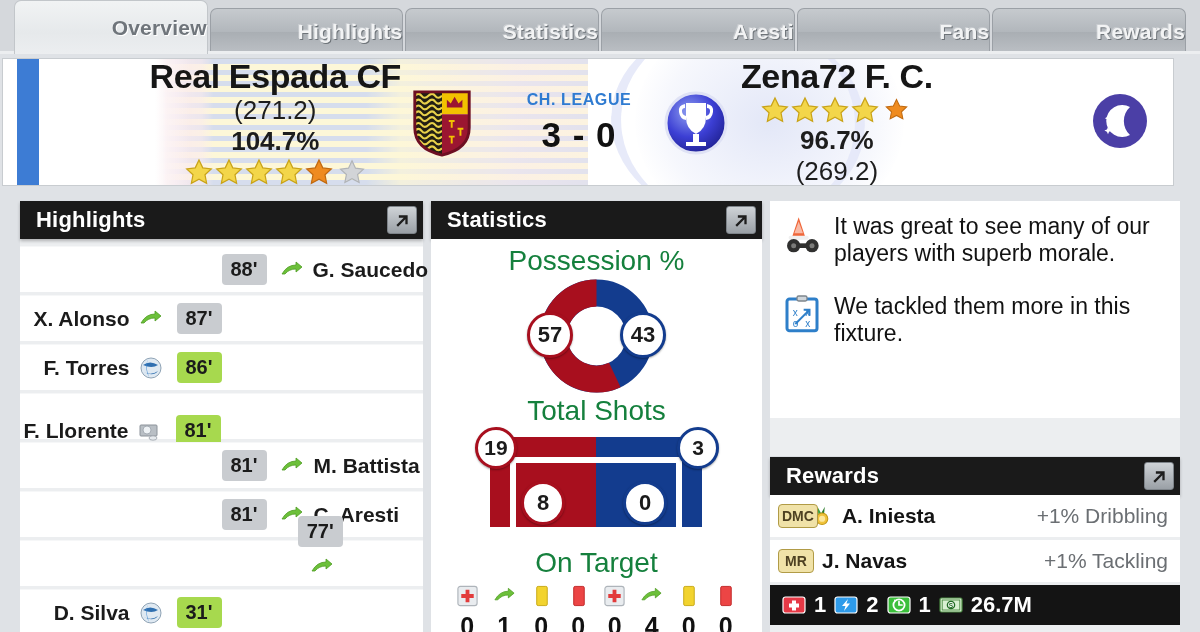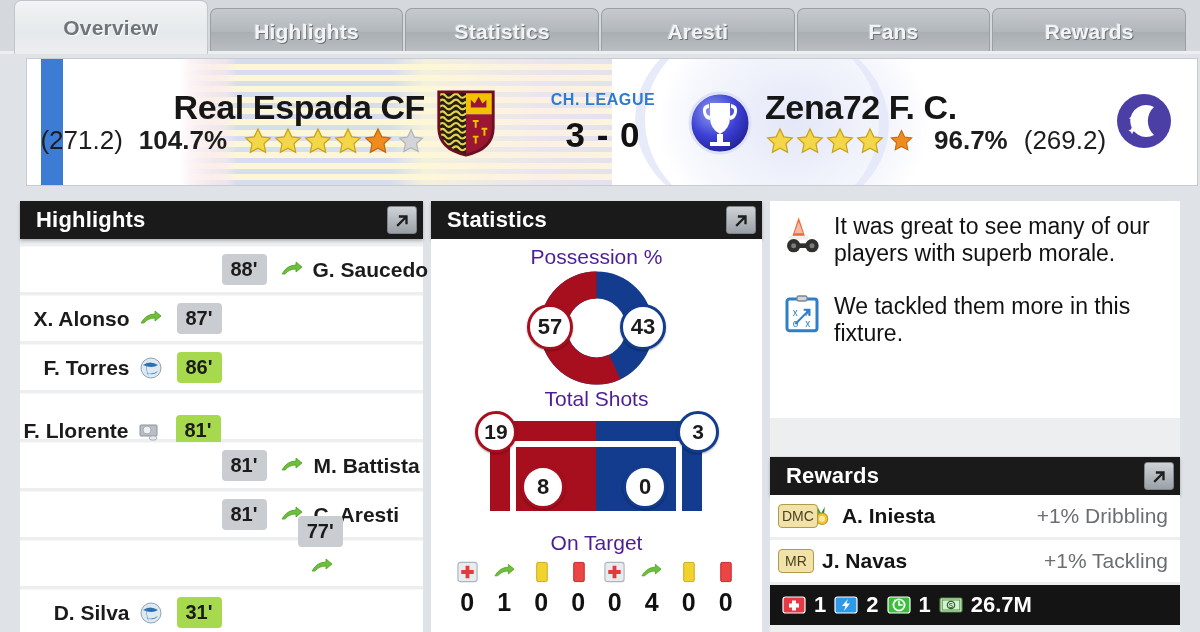--- a/index.html
+++ b/index.html
@@ -23,21 +23,21 @@
   #tabbar::after {
     content: ""; position: absolute; left: 0; right: 0; bottom: 0;
     height: 3px; background: #eceef0;
   }
   .tab {
     position: relative;
     flex: 1 1 0;
     height: 46px;
     margin: 0 1px;
     border-radius: 7px 7px 0 0;
-    display: flex; align-items: center; justify-content: center;
+    display: flex; align-items: center; justify-content: flex-end;
     background: linear-gradient(to bottom, #c6cace 0%, #b2b7bc 50%, #a9aeb3 51%, #bcc0c5 100%);
     border: 1px solid #9ba0a6;
     border-bottom: none;
     color: #f2f3f4;
     font-size: 21px;
     font-weight: bold;
     letter-spacing: .2px;
     text-shadow: 1px 1px 0 #6d7378, -1px -1px 0 rgba(255,255,255,.25);
     cursor: pointer;
     white-space: nowrap;
@@ -49,21 +49,21 @@
     background: linear-gradient(to bottom, #f1f3f4 0%, #e6e9eb 60%, #eceef0 100%);
     border: 1px solid #c2c6ca;
     border-bottom: none;
     color: #6f757b;
     text-shadow: 1px 1px 0 #ffffff;
     z-index: 5;
   }
 
   
   #matchheader {
-    position: absolute; left: 26px; top: 58px;
+    position: absolute; left: 2px; top: 58px;
     width: 1172px; height: 128px;
     background: #ffffff;
     border: 1px solid #c8ccd0;
     overflow: hidden;
   }
   #homebg {
     position: absolute; left: 0; top: 0; width: 50%; height: 100%;
     background:
       linear-gradient(to right, rgba(255,255,255,1) 0%, rgba(255,255,255,1) 26%,
                                 rgba(250,232,236,.95) 28%, rgba(250,232,236,.6) 34%,
@@ -95,21 +95,21 @@
   #homestripe {
     position: absolute; left: 14px; top: 0; width: 22px; height: 100%;
     background: #3d7cd4; z-index: 3;
   }
   .hdr-row { position: absolute; z-index: 6; display: flex; align-items: center; }
 
   #home-block { left: 0; top: 0; width: 470px; height: 128px;
     flex-direction: row; justify-content: flex-end; align-items: center; }
   #home-text { text-align: right; padding-right: 10px; }
   .team-name { font-size: 34px; font-weight: bold; color: #161616; line-height: 1.05; letter-spacing: -.4px; white-space: nowrap; }
-  .team-sub  { font-size: 26px; color: #1d1d1d; white-space: nowrap; display:flex; align-items:center; gap:16px; justify-content:flex-end; }
+  .team-sub  { font-size: 26px; color: #1d1d1d; white-space: nowrap; display:flex; align-items:center; gap:0; justify-content:flex-end;flex-direction:column; }
   .pct { font-weight: bold; }
   .paren { font-weight: normal; }
 
   .stars { display: inline-flex; align-items: center; gap: 0px; }
 
   #crest { width: 62px; height: 68px; flex: 0 0 auto; }
 
   #score-block { left: 500px; top: 0; width: 152px; height: 128px;
     flex-direction: column; justify-content: center; }
   #comp-label { font-size: 16px; font-weight: bold; color: #2f7bd1; letter-spacing: .6px; }
@@ -159,21 +159,21 @@
     font-size: 20px; font-weight: bold; color: #1b1b1b;
     padding: 0 7px;
   }
   .minute.grey  { background: #c9ccd0; }
   .minute.green { background: #a7d94e; }
   .hl-icon { width: 27px; height: 24px; display:inline-flex; align-items:center; justify-content:center; }
 
   
   #panel-stats { left: 431px; top: 201px; width: 331px; height: 431px; }
   #stats-body { background: #fff; height: 393px; position: relative; }
-  .stat-label { text-align: center; font-size: 21px; color: #4c1d95; }
+  .stat-label { text-align: center; font-size: 28px; color: #15803d; }
   #poss-label { padding-top: 6px; }
   #donut-wrap { position: relative; height: 116px; margin-top: 2px; }
   .bubble {
     position: absolute; border-radius: 50%; background: #fff;
     display: flex; align-items: center; justify-content: center;
     font-size: 22px; font-weight: bold; color: #1b1b1b;
     box-shadow: 0 1px 2px rgba(0,0,0,.35);
   }
   .bubble.red  { border: 3px solid #a80f1e; }
   .bubble.blue { border: 3px solid #133c8e; }
@@ -198,21 +198,21 @@
   .rw-row {
     height: 42px; background: #fff; margin-bottom: 3px;
     display: flex; align-items: center; padding: 0 12px 0 8px;
     justify-content: space-between;
   }
   .rw-left { display: flex; align-items: center; gap: 8px; }
   .pos-badge {
     min-width: 36px; height: 24px; border-radius: 4px;
     background: #f0e2a8; border: 1px solid #b19b46;
     display: flex; align-items: center; justify-content: center;
-    font-size: 14px; font-weight: normal; color: #4e4122; padding: 0 3px;
+    font-size: 14px; font-weight: bold; color: #4e4122; padding: 0 3px;
     position: relative;
   }
   .rw-name { font-size: 21px; font-weight: bold; color: #141414; }
   .rw-bonus { font-size: 21px; color: #6b6f73; }
   #resource-bar {
     height: 40px; background: #141414;
     display: flex; align-items: center; gap: 6px; padding: 0 10px;
   }
   .res-item { display: flex; align-items: center; gap: 6px; }
   .res-val { color: #fff; font-size: 22px; font-weight: bold; }

